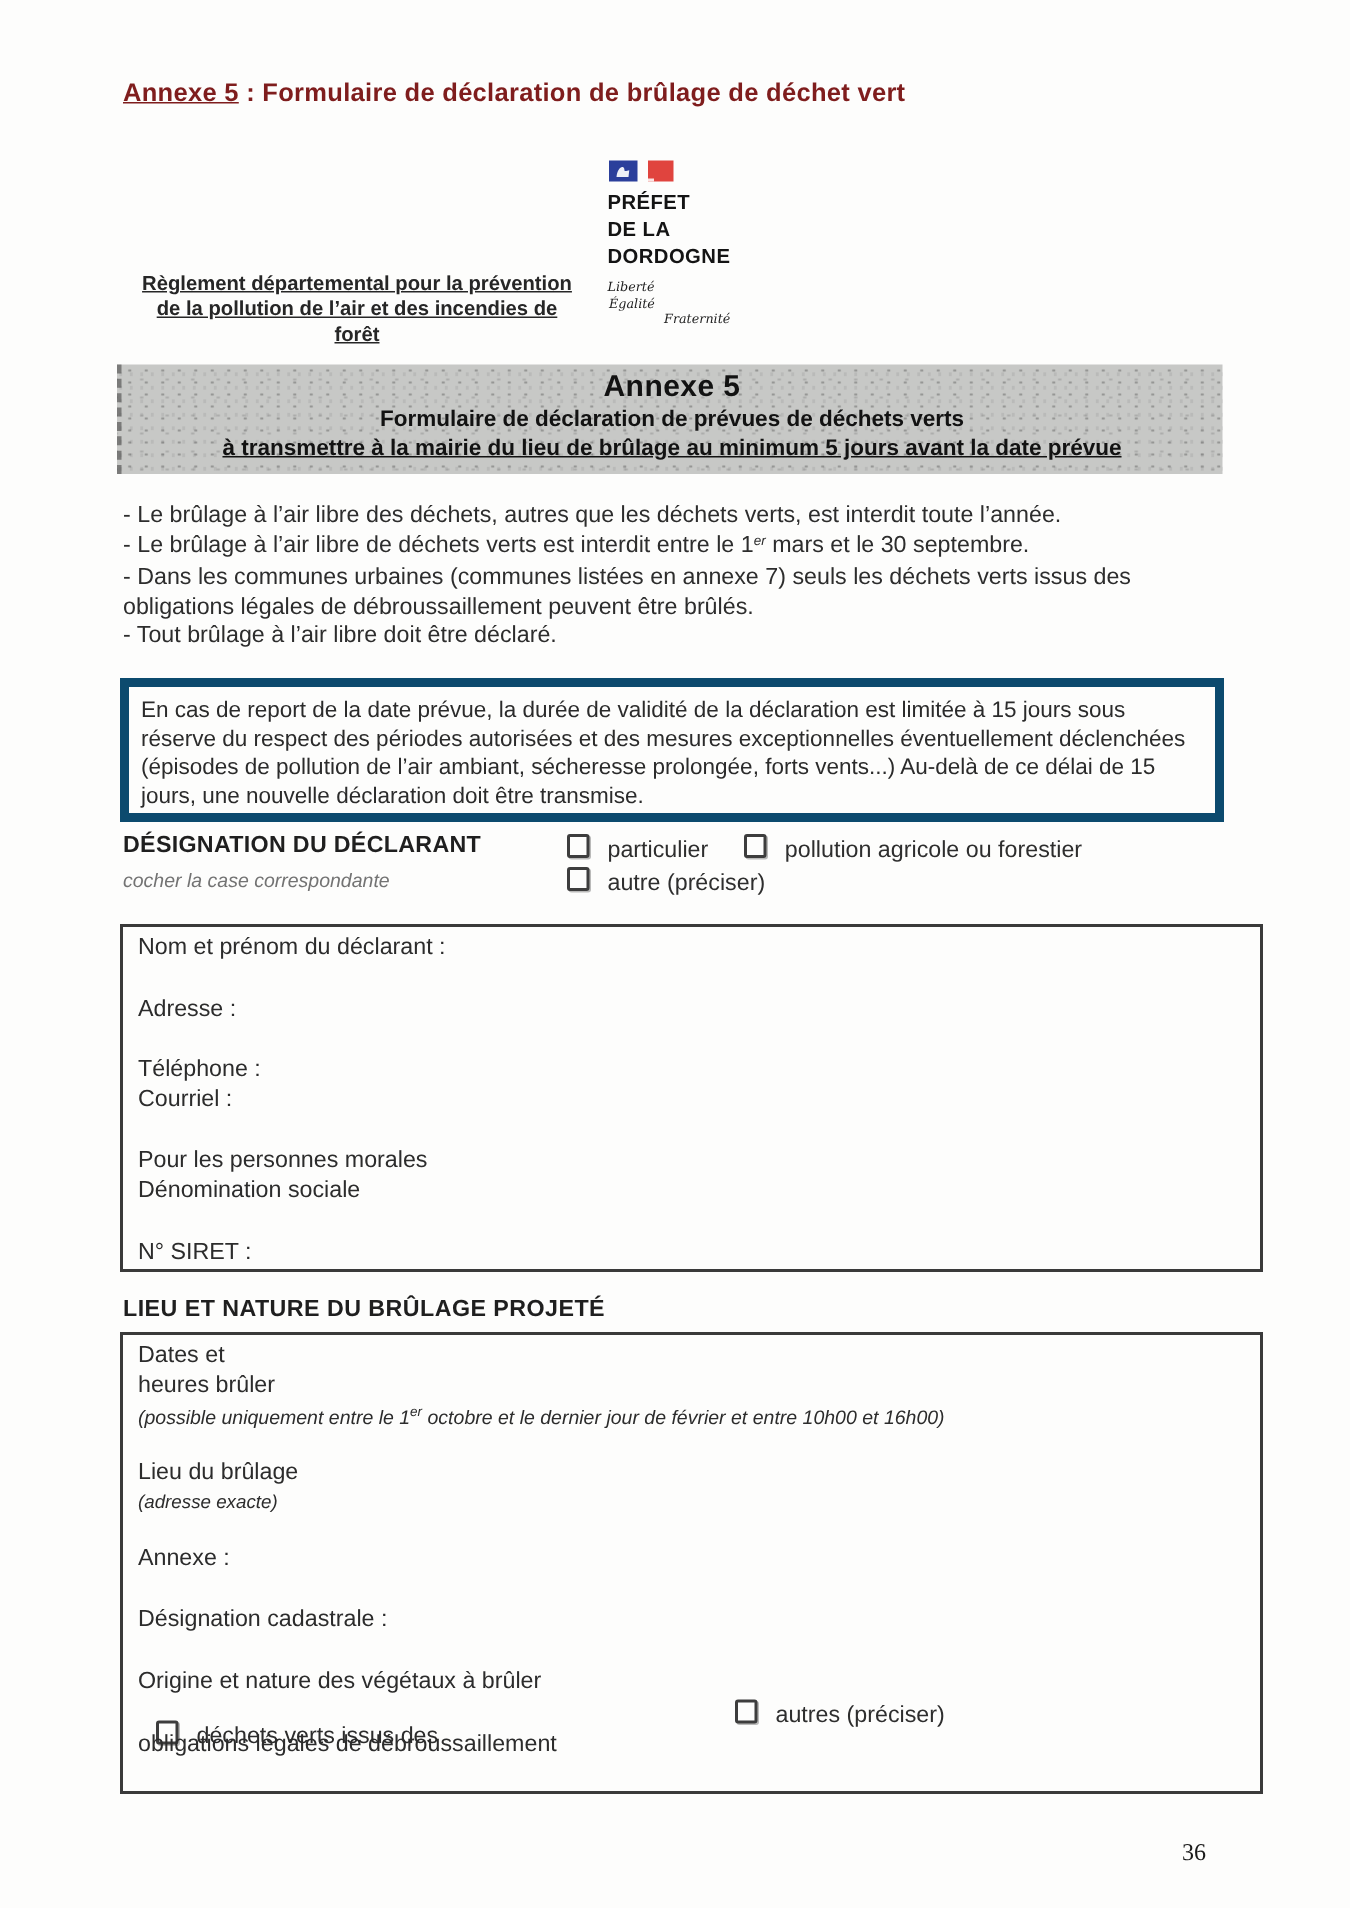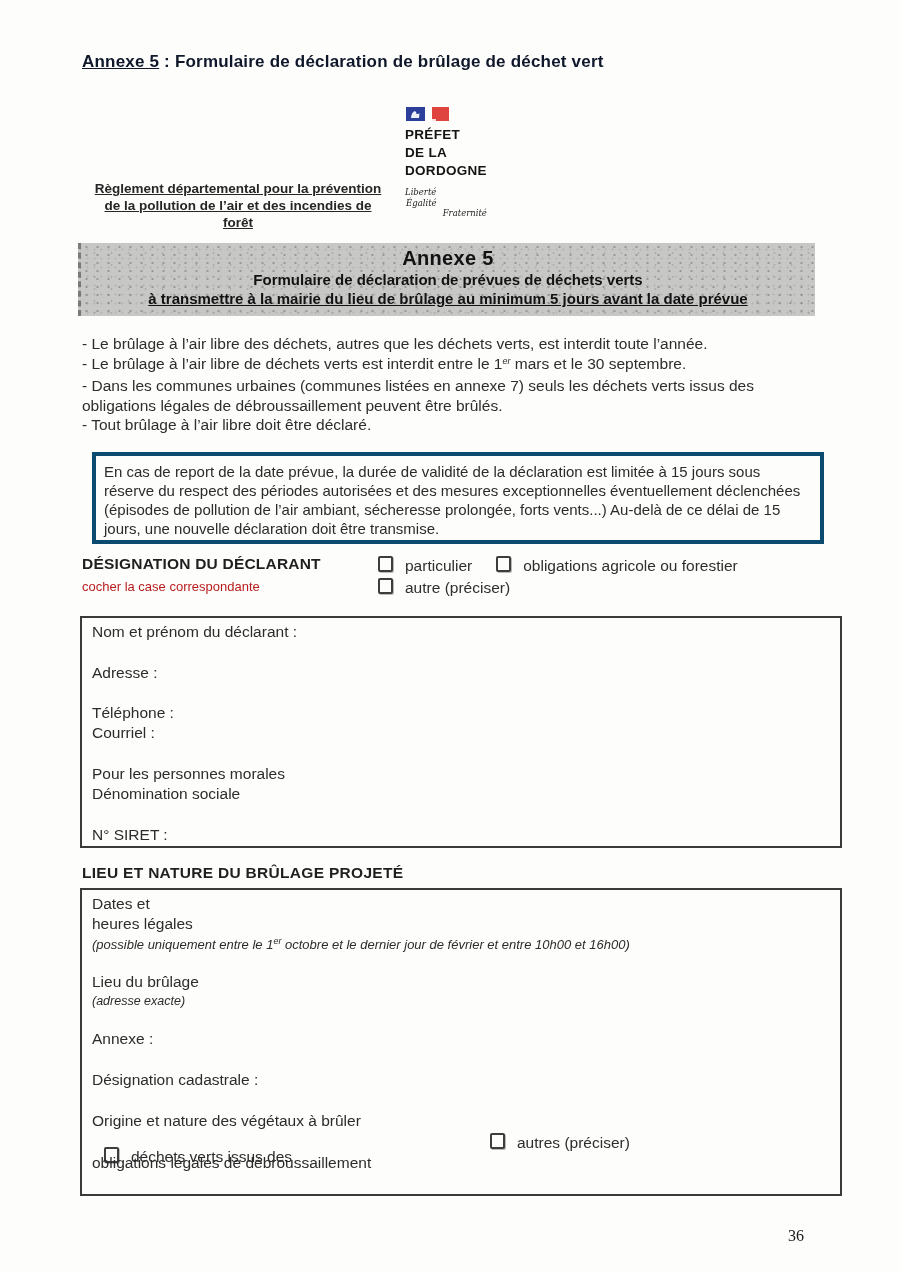--- a/index.html
+++ b/index.html
@@ -1,21 +1,21 @@
 <!DOCTYPE html>
 <html lang="fr"><head>
 <meta charset="utf-8">
 <style>
   html,body{margin:0;padding:0;background:#ffffff;}
   .page{
     position:relative;width:900px;height:1272px;background:#fdfdfc;
     font-family:"Liberation Sans",sans-serif;color:#2e2e2e;overflow:hidden;
   }
   
-  .doc-title{position:absolute;left:82px;top:52px;font-size:17px;font-weight:bold;color:#0f172a;letter-spacing:.2px;}
+  .doc-title{position:absolute;left:82px;top:52px;font-size:17px;font-weight:bold;color:#7f1d1d;letter-spacing:.2px;}
   .doc-title .u{text-decoration:underline;}
   
   .logo{position:absolute;left:405px;top:106px;}
   .logo-flag{display:block;margin:0 0 4px 1px;}
   .logo-name{font-weight:bold;font-size:13.5px;line-height:18px;color:#141414;letter-spacing:.3px;}
   .logo-motto{margin-top:7px;font-family:"DejaVu Serif",serif;font-style:italic;font-size:8.5px;line-height:10.5px;color:#1d1d1d;}
   .logo-motto div:nth-child(2){margin-left:1px;}
   .logo-motto div:nth-child(3){margin-left:3px;text-align:right;}
   
   .left-heading{position:absolute;left:88px;top:180px;width:300px;text-align:center;
@@ -35,26 +35,26 @@
     text-align:center;color:#121212;
   }
   .banner-title{font-size:20px;font-weight:bold;padding-top:4px;letter-spacing:.3px;}
   .banner-sub{font-size:15px;font-weight:bold;margin-top:1px;}
   .banner-notice{font-size:15px;font-weight:bold;text-decoration:underline;margin-top:2px;}
   
   .rules{position:absolute;left:82px;top:334px;width:732px;font-size:15.5px;line-height:19.6px;color:#2d2d2d;}
   .sup{font-size:9px;position:relative;top:-5px;font-style:italic;}
   
   .report-box{
-    position:absolute;left:92px;top:452px;width:708px;height:72px;
-    border:4px solid #0c4a6e;padding:6px 8px;font-size:15px;line-height:19px;color:#2b2b2b;
+    position:absolute;left:80px;top:452px;width:708px;height:72px;
+    border:6px solid #0c4a6e;padding:6px 8px;font-size:15px;line-height:19px;color:#2b2b2b;
   }
   
   .designation-heading{position:absolute;left:82px;top:555px;font-size:15.5px;font-weight:bold;color:#1f1f1f;letter-spacing:.2px;}
-  .designation-note{position:absolute;left:82px;top:579px;font-size:13px;color:#b91c1c;}
+  .designation-note{position:absolute;left:82px;top:579px;font-size:13px;font-style:italic;color:#737373;}
   .opt-row1{position:absolute;left:378px;top:556px;font-size:15.5px;white-space:nowrap;}
   .opt-row2{position:absolute;left:378px;top:578px;font-size:15.5px;white-space:nowrap;}
   .checkbox{
     display:inline-block;width:11px;height:12px;border:2px solid #3d3d3d;border-radius:2px;
     margin-right:12px;vertical-align:-1px;background:#fdfdfc;
     box-shadow:1px 1px 0 rgba(60,60,60,.35);
   }
   .opt-gap{margin-left:24px;}
   
   .form-box{position:absolute;border:2px solid #3a3a3a;background:transparent;padding-left:36px;}
@@ -120,38 +120,38 @@
     <div><span>- Le brûlage à l’air libre de déchets verts est interdit entre le 1</span><span class="sup">er</span><span> mars et le 30 septembre.</span></div>
     <div>- Dans les communes urbaines (communes listées en annexe 7) seuls les déchets verts issus des obligations légales de débroussaillement peuvent être brûlés.</div>
     <div>- Tout brûlage à l’air libre doit être déclaré.</div>
   </div>
 
   <div class="report-box">En cas de report de la date prévue, la durée de validité de la déclaration est limitée à 15 jours sous réserve du respect des périodes autorisées et des mesures exceptionnelles éventuellement déclenchées (épisodes de pollution de l’air ambiant, sécheresse prolongée, forts vents...) Au-delà de ce délai de 15 jours, une nouvelle déclaration doit être transmise.</div>
 
   <div class="designation-heading">DÉSIGNATION DU DÉCLARANT</div>
   <div class="designation-note">cocher la case correspondante</div>
 
-  <div class="opt-row1"><span class="checkbox"></span><span>particulier</span><span class="checkbox opt-gap"></span><span>obligations agricole ou forestier</span></div>
+  <div class="opt-row1"><span class="checkbox"></span><span>particulier</span><span class="checkbox opt-gap"></span><span>pollution agricole ou forestier</span></div>
   <div class="opt-row2"><span class="checkbox"></span><span>autre (préciser)</span></div>
 
   <div class="form-box declarant-box">
     <div class="fbl r-nom">Nom et prénom du déclarant :</div>
     <div class="fbl r-adresse">Adresse :</div>
     <div class="fbl r-tel">Téléphone :</div>
     <div class="fbl r-courriel">Courriel :</div>
     <div class="fbl r-morales">Pour les personnes morales</div>
     <div class="fbl r-denom">Dénomination sociale</div>
     <div class="fbl r-siret">N° SIRET :</div>
   </div>
 
   <div class="lieu-heading">LIEU ET NATURE DU BRÛLAGE PROJETÉ</div>
 
   <div class="form-box lieu-box">
     <div class="fbl r-dates1">Dates et</div>
-    <div class="fbl r-dates2">heures légales</div>
+    <div class="fbl r-dates2">heures brûler</div>
     <div class="fbl fbl-italic r-datesnote"><span>(possible uniquement entre le 1</span><span class="sup">er</span><span> octobre et le dernier jour de février et entre 10h00 et 16h00)</span></div>
     <div class="fbl r-lieu">Lieu du brûlage</div>
     <div class="fbl fbl-small-italic r-lieunote">(adresse exacte)</div>
     <div class="fbl r-commune">Annexe :</div>
     <div class="fbl r-cadastrale">Désignation cadastrale :</div>
     <div class="fbl r-origine">Origine et nature des végétaux à brûler</div>
     <div class="fbl r-opt1"><span class="checkbox"></span><span>déchets verts issus des</span></div>
     <div class="r-opt2col"><span class="checkbox"></span><span>autres (préciser)</span></div>
     <div class="fbl r-opt1b">obligations légales de débroussaillement</div>
   </div>

